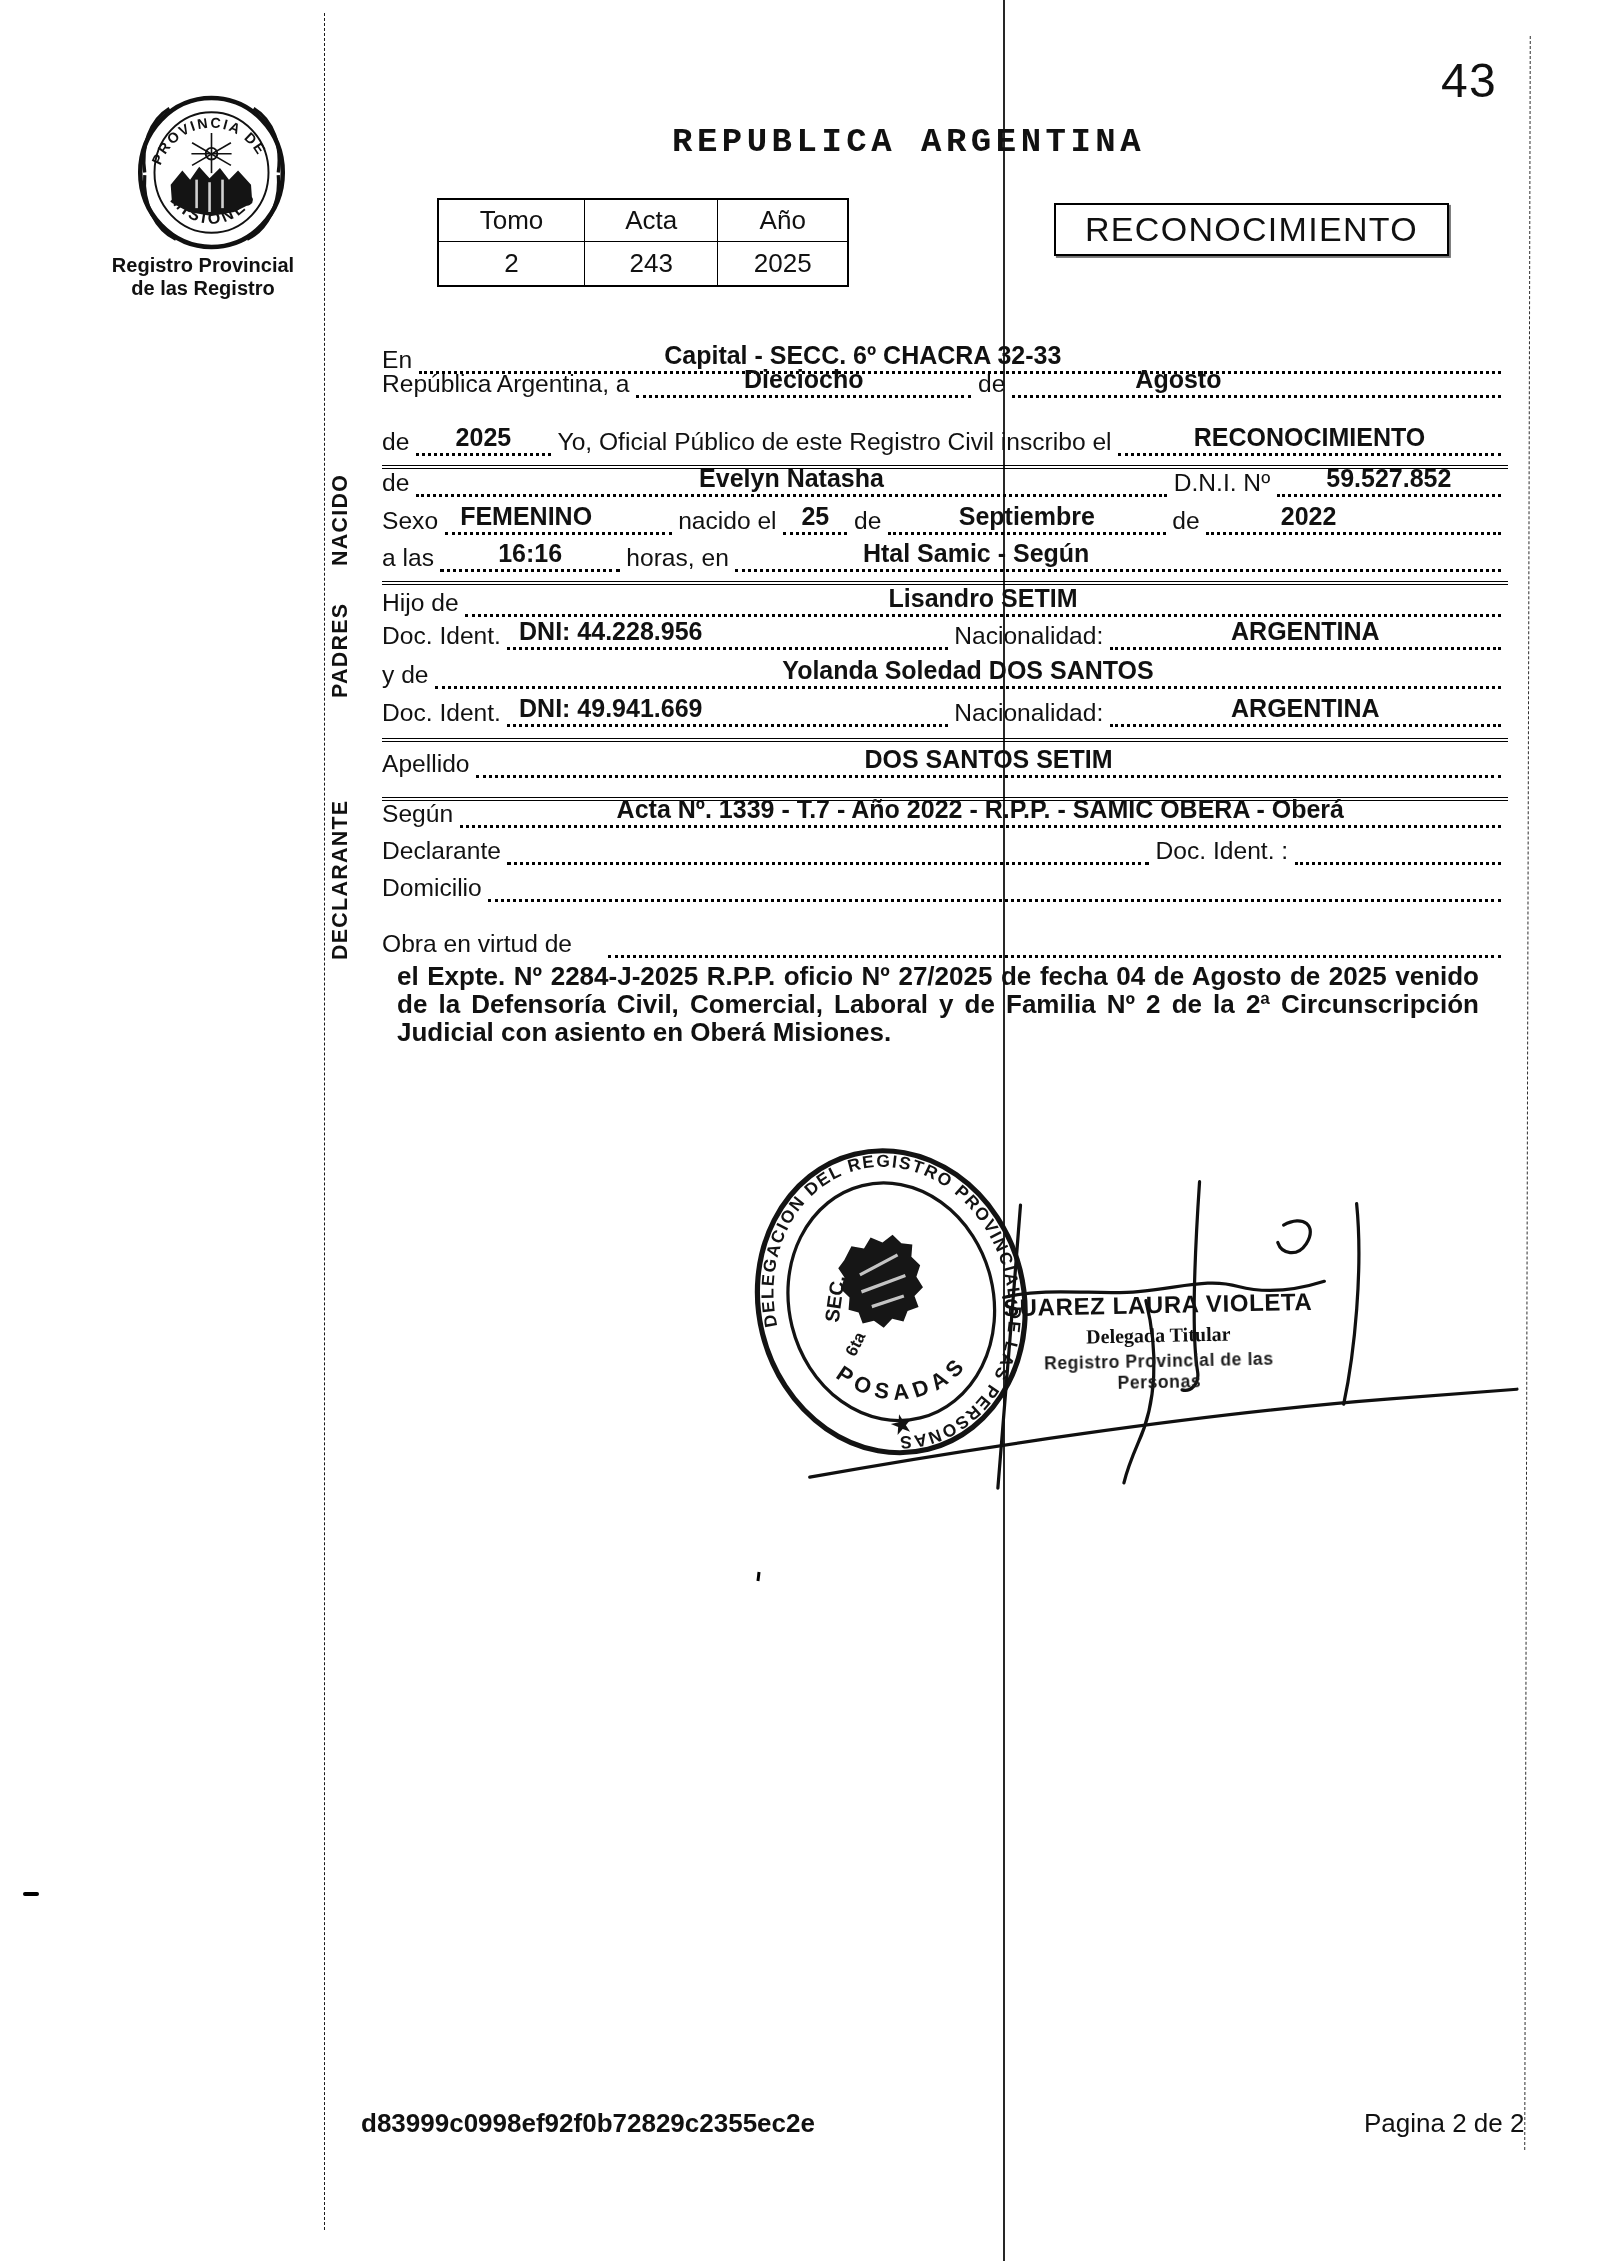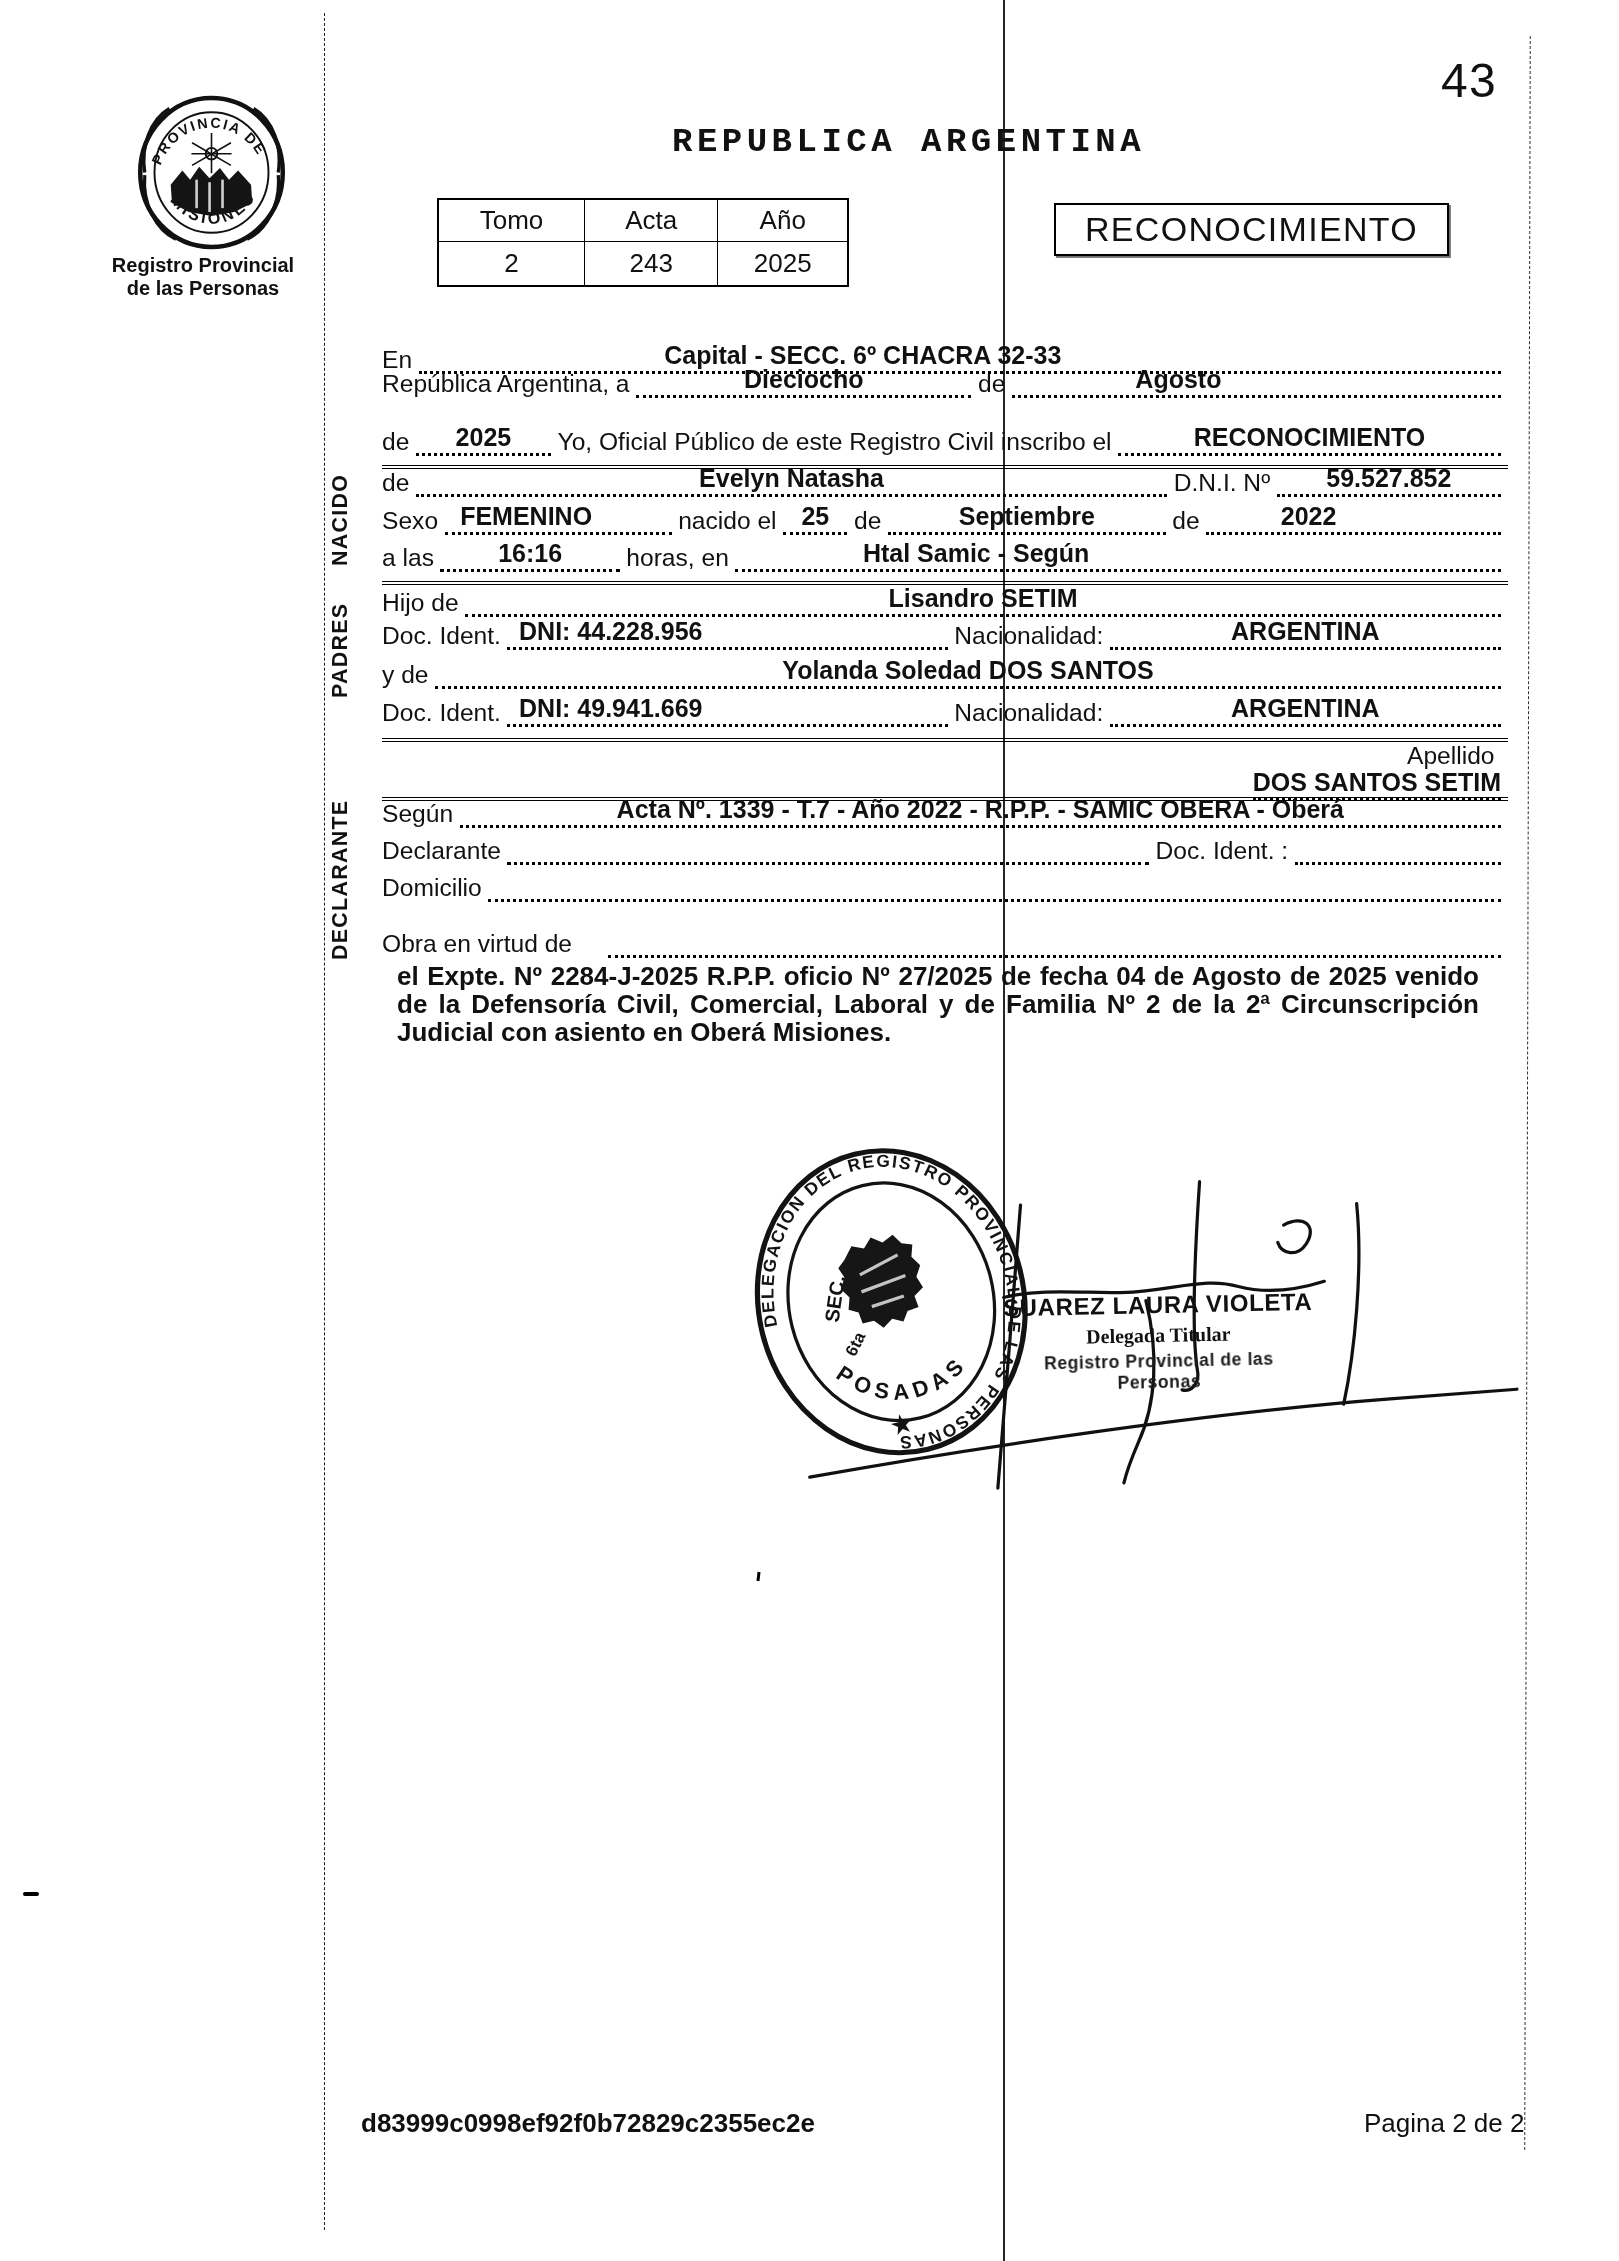--- a/index.html
+++ b/index.html
@@ -110,21 +110,21 @@
       <path d="M 52 140 L 70 118 82 132 96 112 112 130 128 114 142 132 156 118 176 140 178 168 150 182 115 188 80 182 54 168 Z" fill="#141414"></path>
       <g stroke="#fff" stroke-width="4" opacity=".8">
         <line x1="92" y1="132" x2="92" y2="176"></line>
         <line x1="112" y1="136" x2="112" y2="182"></line>
         <line x1="132" y1="132" x2="132" y2="176"></line>
       </g>
     </g>
   </svg>
   <div class="logo-caption">
     <div>Registro Provincial</div>
-    <div>de las Personas</div>
+    <div>de las Registro</div>
   </div>
 
   <div class="doc-title">REPUBLICA ARGENTINA</div>
 
   <div class="reg-table">
     <div class="cell c0">Tomo</div>
     <div class="cell">Acta</div>
     <div class="cell">Año</div>
     <div class="cell c0 r1">2</div>
     <div class="cell r1">243</div>
@@ -244,21 +244,21 @@
         <span class="v">DNI: 49.941.669</span>
       </div>
     <span class="lbl">Nacionalidad:</span>
     <div class="ld" style="flex:575 0 0;">
         <span class="v">ARGENTINA</span>
       </div>
   </div>
 
   <div class="sep" style="top:738px;"></div>
 
-  <div class="row" style="top:744px;flex-direction:column;">
+  <div class="row" style="top:744px;">
     <span class="lbl">Apellido</span>
     <div class="ld" style="flex:1 0 0;">
         <span class="v">DOS SANTOS SETIM</span>
       </div>
   </div>
 
   <div class="sep" style="top:797px;"></div>
 
   <div class="row" style="top:794px;">
     <span class="lbl">Según</span>

